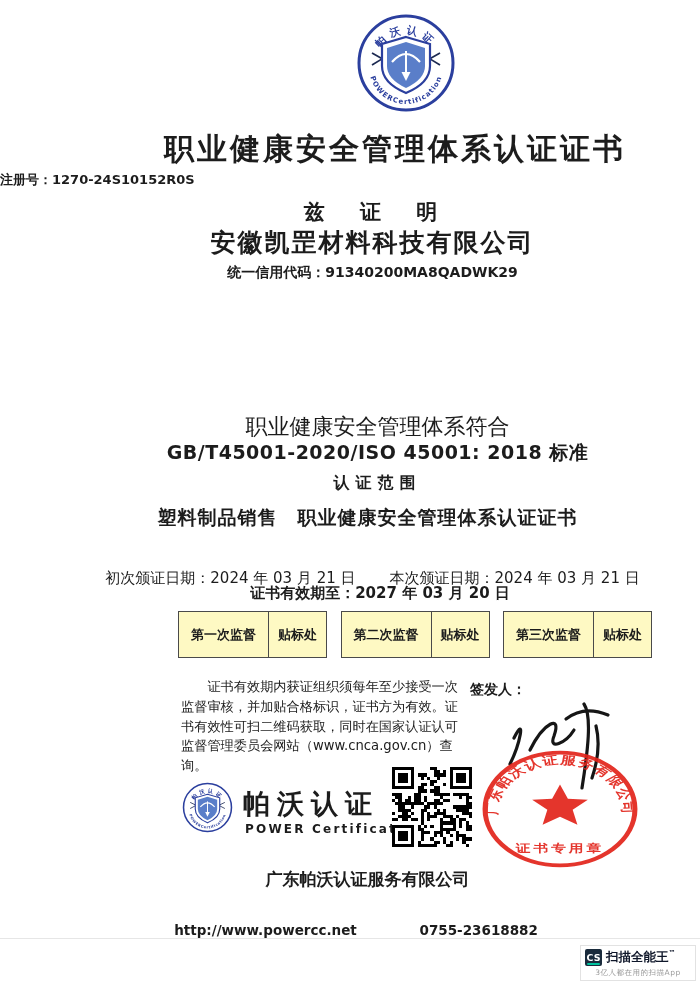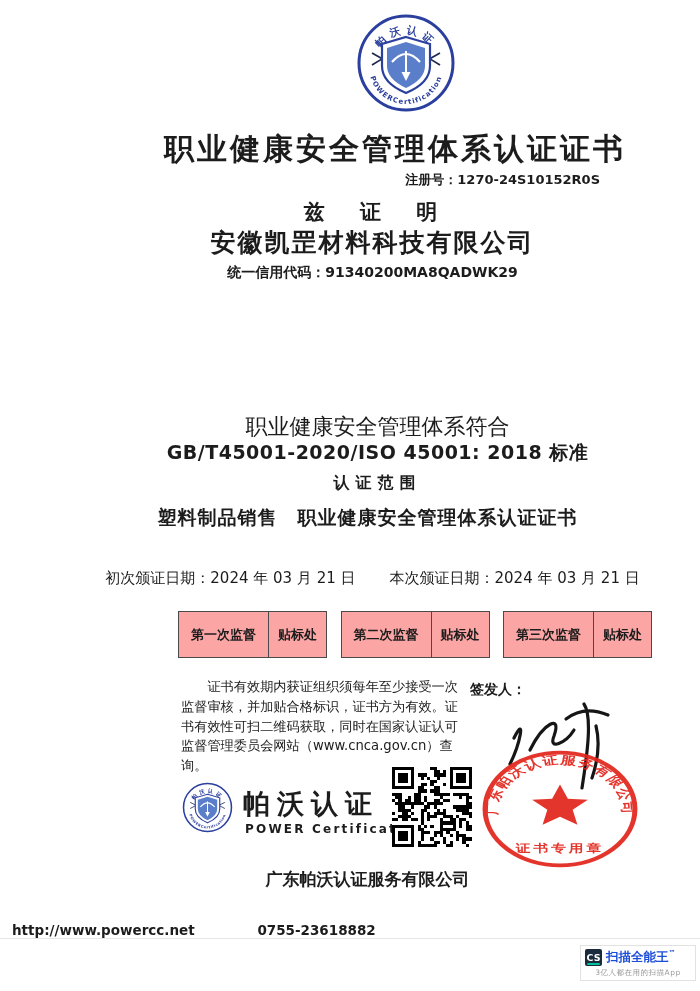--- a/index.html
+++ b/index.html
@@ -6,21 +6,21 @@
   .page{
     position:relative;width:700px;height:991px;margin:0 auto;background:#fff;
     overflow:hidden;color:#1c1c1c;
     font-family:"DejaVu Sans","Liberation Sans",sans-serif;
   }
   .serif{font-family:"DejaVu Serif","Liberation Serif",serif;}
   
   .logo-top{position:absolute;left:356px;top:13px;width:100px;height:100px;}
   .cert-title{position:absolute;left:90px;right:0;top:129px;text-align:center;
     font-size:30px;font-weight:900;letter-spacing:3px;}
-  .reg-line{position:absolute;left:0;right:100px;top:171px;text-align:right;
+  .reg-line{position:absolute;left:0;right:100px;top:171px;text-align:left;
     font-size:13px;font-weight:700;}
   .certify{position:absolute;left:55px;right:0;top:198px;text-align:center;
     font-size:21px;font-weight:800;letter-spacing:14px;}
   .company{position:absolute;left:45px;right:0;top:226px;text-align:center;
     font-size:25px;font-weight:900;letter-spacing:2px;}
   .credit{position:absolute;left:45px;right:0;top:264px;text-align:center;
     font-size:14px;font-weight:700;}
   .addr-block{position:absolute;left:20px;right:0;top:288px;}
   .addr-line{text-align:center;font-size:14px;font-weight:700;line-height:22.5px;}
   
@@ -33,21 +33,21 @@
   .scope-text{position:absolute;left:35px;right:0;top:505px;text-align:center;
     font-size:19px;font-weight:900;letter-spacing:1px;}
   .dates-1{position:absolute;left:45px;right:0;top:561px;text-align:center;
     font-size:15px;font-weight:400;margin-top:8px;}
   .dates-1 .gap{display:inline-block;width:34px;}
   .dates-2{position:absolute;left:60px;right:0;top:584px;text-align:center;
     font-size:15px;font-weight:800;}
   
   .sup-row{position:absolute;left:178px;top:611px;width:474px;display:flex;
     justify-content:space-between;}
-  .sup-box{display:flex;border:1.5px solid #4a4a4a;height:45px;background:#fca5a5;}
+  .sup-box{display:flex;border:1.5px solid #4a4a4a;height:45px;background:#fef9c3;}
   .sup-cell{display:flex;align-items:center;font-size:13px;font-weight:600;}
   .sup-left{padding:0 12px;border-right:1.5px solid #4a4a4a;}
   .sup-right{padding:0 9px;}
   
   .note{position:absolute;left:181px;top:677px;width:284px;font-size:13.2px;
     line-height:1.5;text-indent:2em;font-weight:500;}
   .issuer{position:absolute;left:470px;top:681px;font-size:14px;font-weight:700;}
   .signature{position:absolute;left:494px;top:684px;width:148px;height:108px;}
   .seal{position:absolute;left:479px;top:748px;width:162px;height:122px;opacity:.92;}
   
@@ -55,34 +55,34 @@
   .brand-cn{position:absolute;left:243px;top:786px;font-size:27px;font-weight:900;
     letter-spacing:7px;}
   .brand-en{position:absolute;left:245px;top:822px;font-size:12px;font-weight:800;
     letter-spacing:2.2px;}
   .qr{position:absolute;left:392px;top:767px;width:80px;height:80px;}
   
   .f-company{position:absolute;left:35px;right:0;top:868px;text-align:center;
     font-size:17px;font-weight:700;}
   .f-addr{position:absolute;left:12px;right:0;top:900px;text-align:center;
     font-size:13.5px;font-weight:600;}
-  .f-contact{position:absolute;left:12px;right:0;top:922px;
+  .f-contact{position:absolute;left:12px;right:0;top:922px;text-align:center;
     font-size:13.5px;font-weight:600;}
   .f-contact .site{margin-right:58px;}
   .fold-line{position:absolute;left:0;right:0;top:938px;height:1px;background:#e6e6e6;}
   
   .cs-badge{position:absolute;left:580px;top:945px;width:116px;box-sizing:border-box;
     border:1px solid #e2e2e2;background:#fff;padding:3px 4px 2px;}
   .cs-row{display:flex;align-items:center;gap:4px;}
   .cs-icon{width:17px;height:17px;background:#1a2b3c;color:#fff;font-size:9.5px;
     font-weight:800;display:flex;align-items:center;justify-content:center;
     border-radius:2px;position:relative;flex:0 0 auto;}
   .cs-icon::after{content:"";position:absolute;left:2px;right:2px;bottom:1.5px;
     height:2px;background:#00c39e;border-radius:1px;}
-  .cs-name{font-size:12.5px;font-weight:800;color:#1d4ed8;white-space:nowrap;}
+  .cs-name{font-size:12.5px;font-weight:800;color:#0f172a;white-space:nowrap;}
   .cs-tm{font-size:7px;vertical-align:top;}
   .cs-tag{margin-top:2px;text-align:center;font-size:7.5px;color:#999;
     letter-spacing:.5px;white-space:nowrap;}
 </style>
 </head>
 <body>
 
 <div class="page">
 
   <svg class="logo-top" viewBox="0 0 100 100">
@@ -117,20 +117,23 @@
   </div>
 
 
   <div class="sys-line">职业健康安全管理体系符合</div>
   <div class="std-line">GB/T45001-2020/ISO 45001: 2018 标准</div>
   <div class="scope-title">认证范围</div>
   <div class="scope-text serif">塑料制品销售　职业健康安全管理体系认证证书</div>
 
   <div class="dates-1">
     <span>初次颁证日期：</span><span>2024 年 03 月 21 日</span><span class="gap"></span><span>本次颁证日期：</span><span>2024 年 03 月 21 日</span>
+  </div>
+  <div class="dates-2">
+    <span>证书有效期至：</span><span>2027 年 03 月 20 日</span>
   </div>
 
   <div class="sup-row">
     <div class="sup-box">
       <div class="sup-cell sup-left">第一次监督</div>
       <div class="sup-cell sup-right">贴标处</div>
     </div>
     <div class="sup-box">
       <div class="sup-cell sup-left">第二次监督</div>
       <div class="sup-cell sup-right">贴标处</div>

